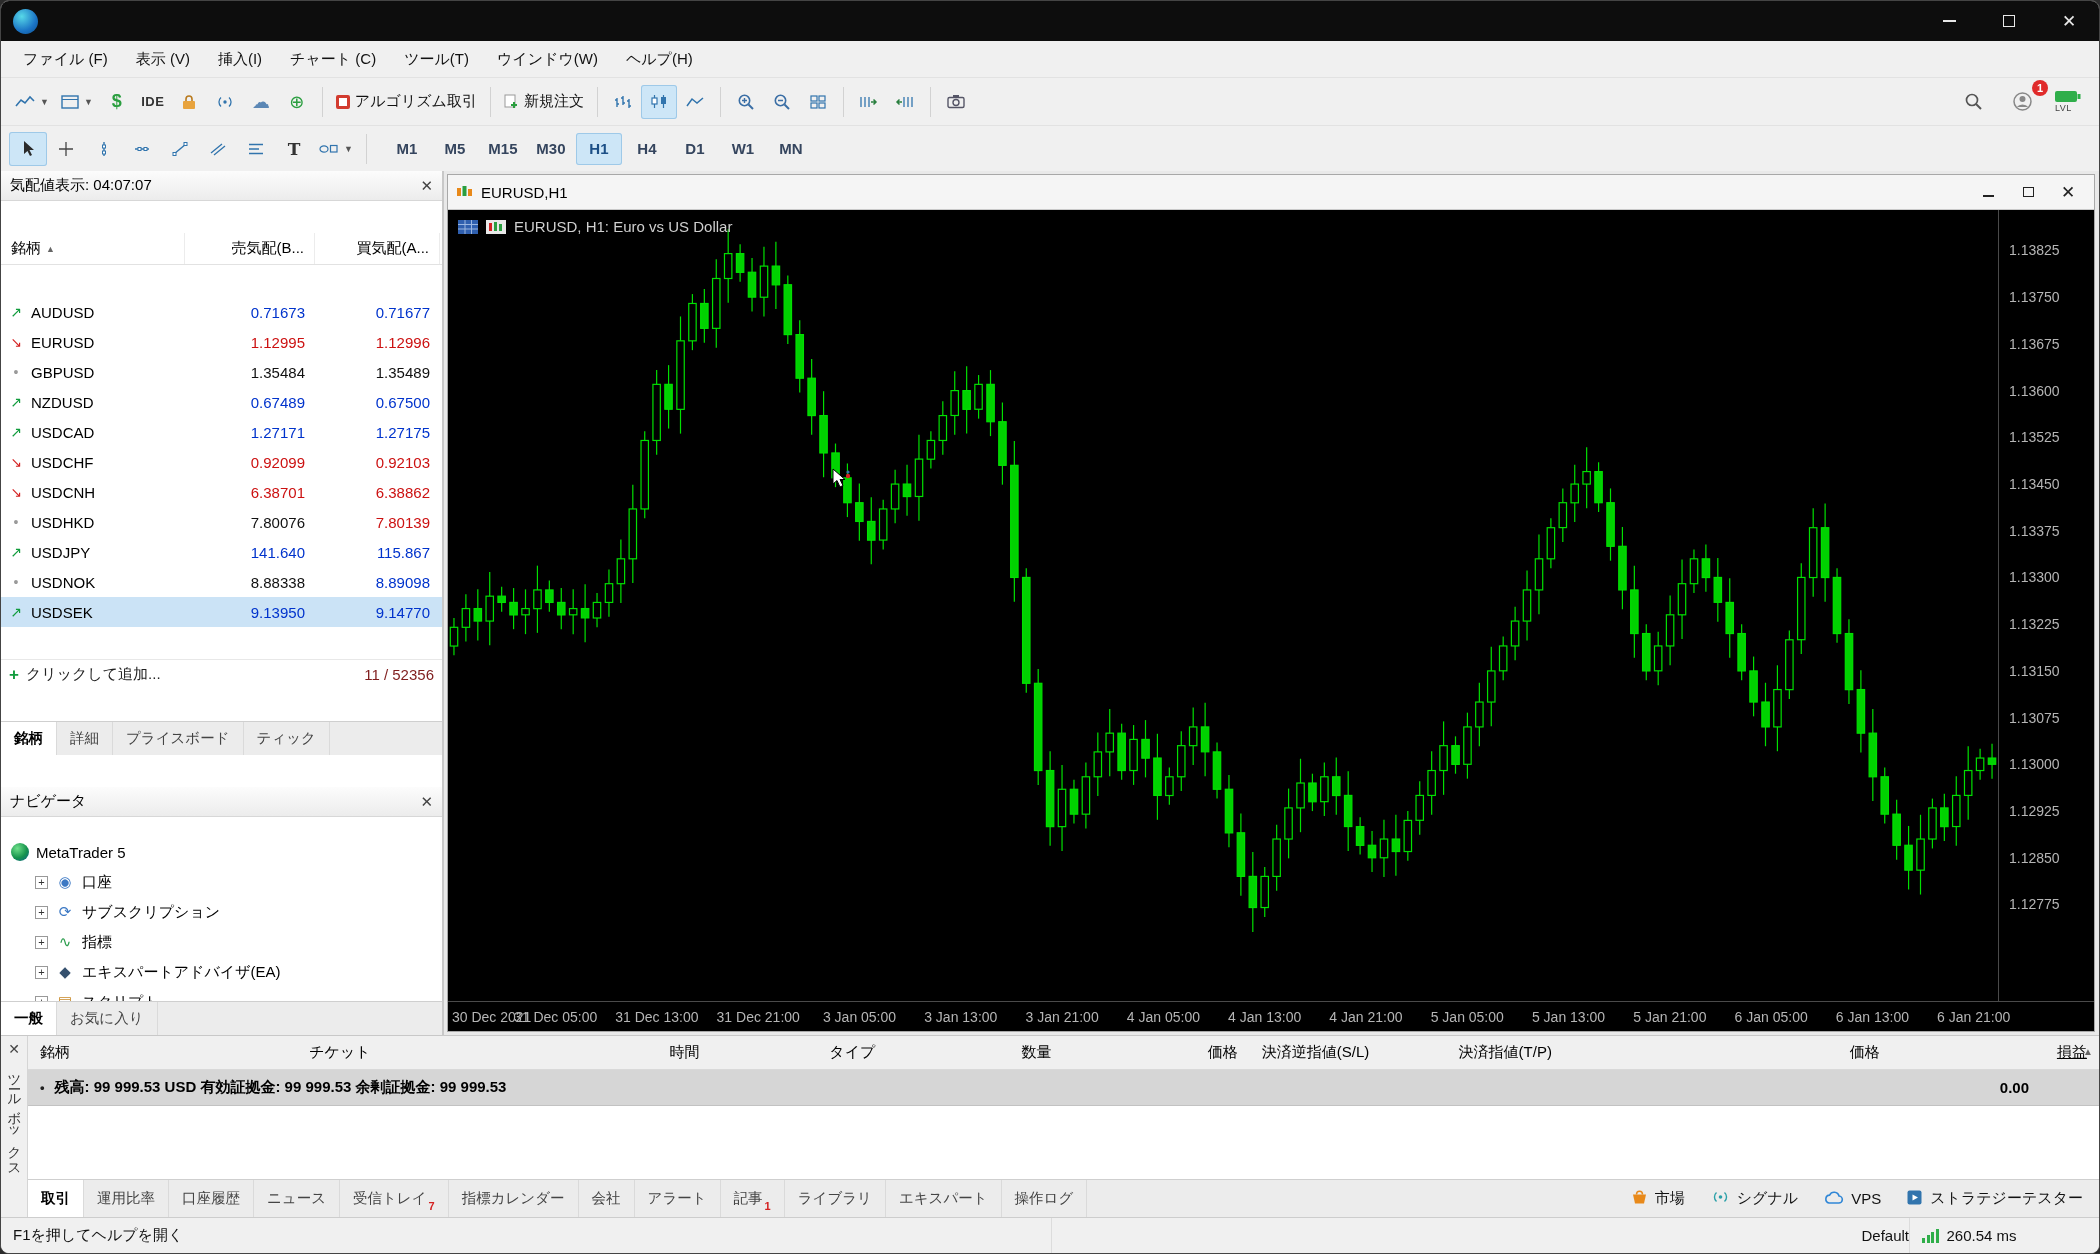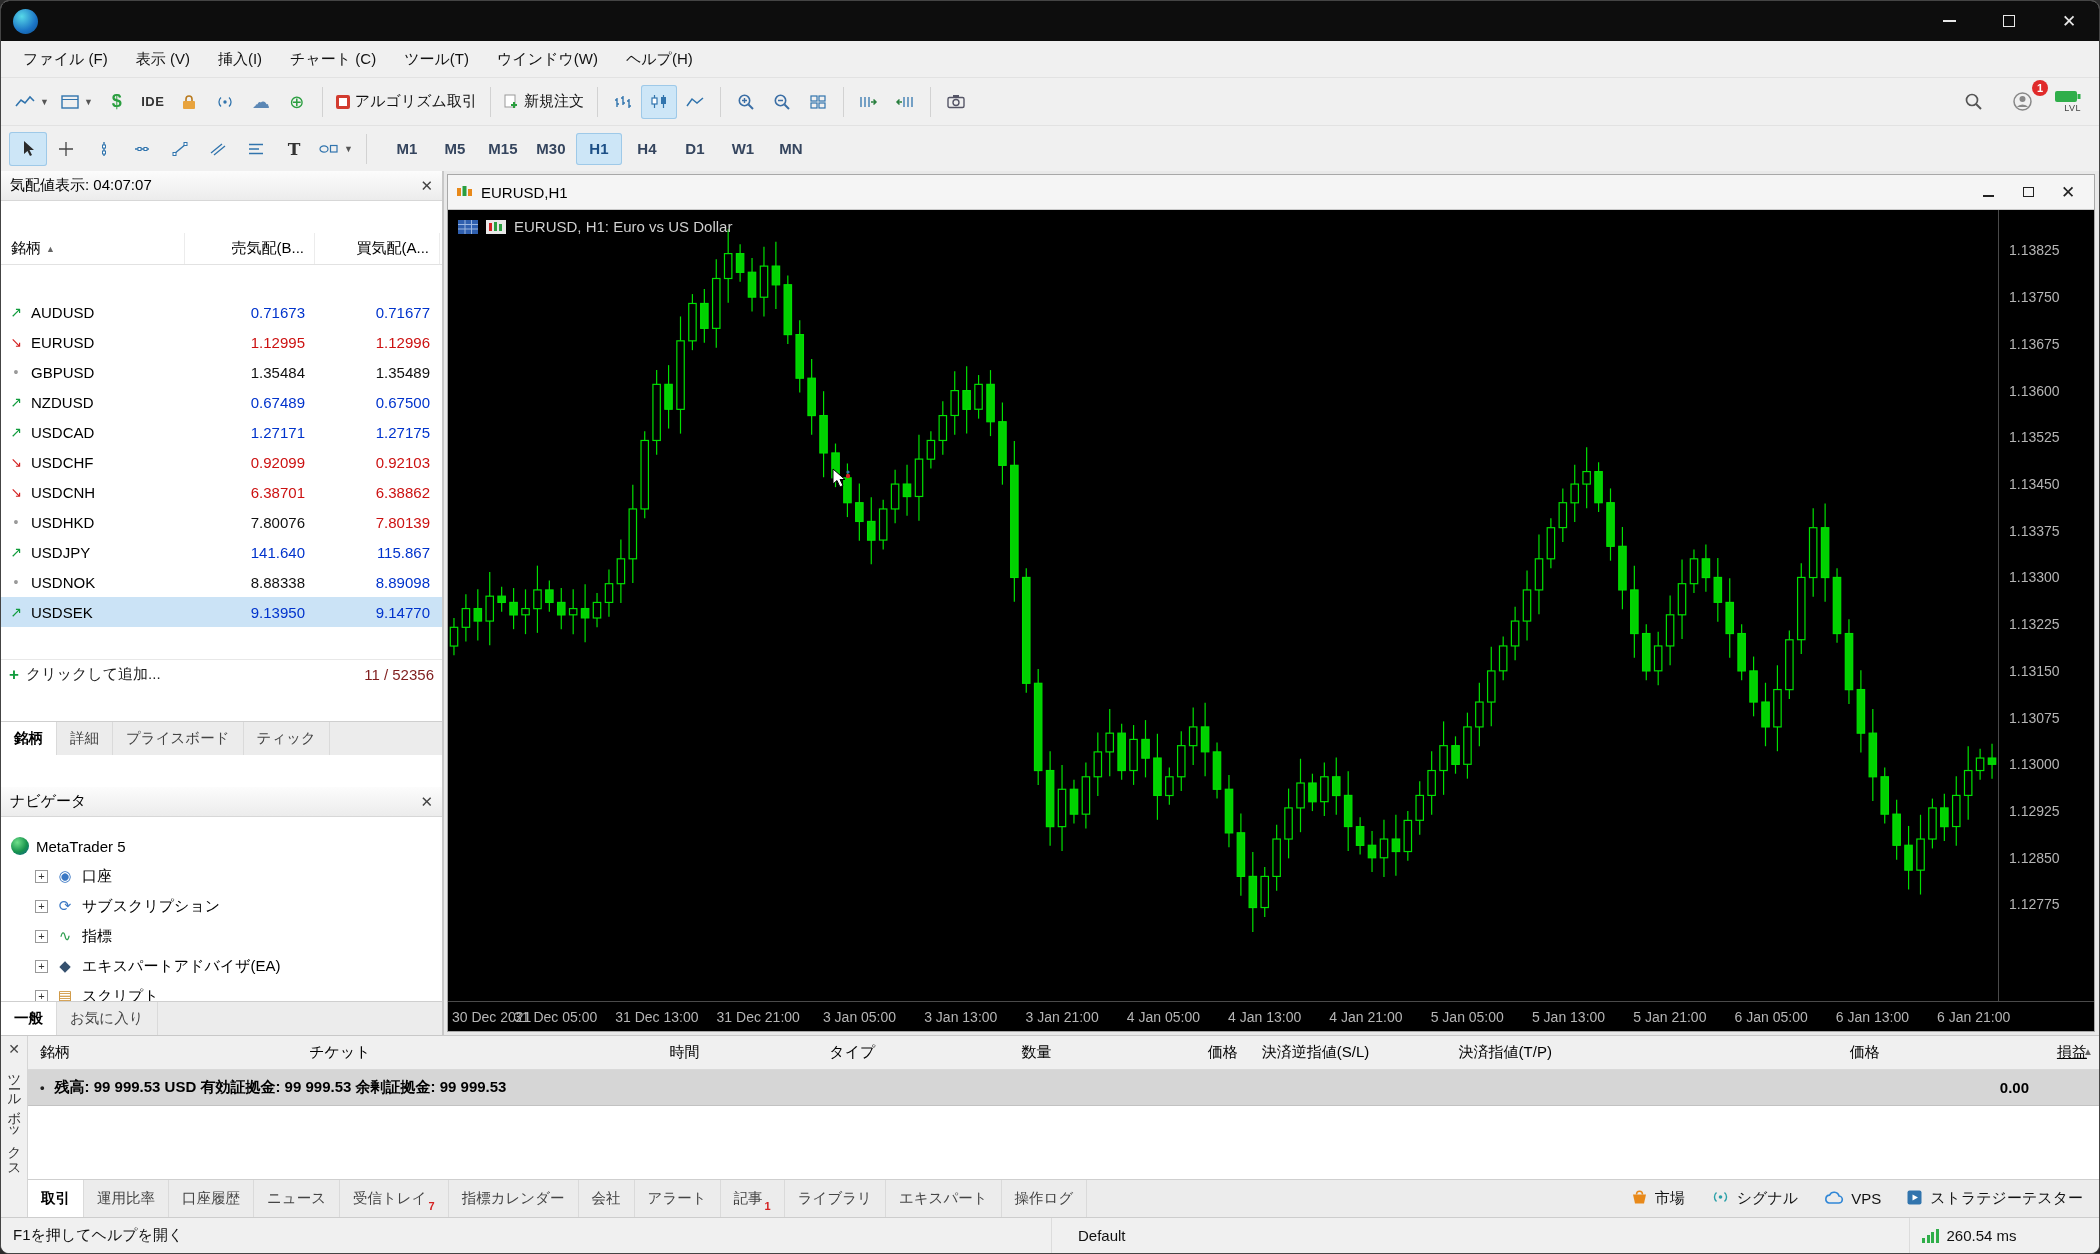--- a/index.html
+++ b/index.html
@@ -26,21 +26,21 @@
   .tbtn{min-width:36px;height:34px;display:flex;align-items:center;justify-content:center;border-radius:3px;color:#345;font-size:16px;gap:5px;padding:0 6px;flex:0 0 auto;}
   .tbtn.active{background:#cde6f7;box-shadow:inset 0 0 0 1px #9ec9e8;}
   .tbtn .lbl{font-size:15px;color:#111;}
   .caret{font-size:9px;color:#555;}
   .dollar{color:#2a9e3f;font-weight:bold;font-size:18px;}
   .ide-lbl{font-size:13px;font-weight:bold;color:#333;letter-spacing:.5px;}
   .algo-ico{width:14px;height:14px;border:3px solid #d23b2f;border-radius:2px;background:#fff;}
   .right-icons{margin-left:auto;display:flex;align-items:center;gap:14px;padding-right:10px;}
   .user-wrap{position:relative;}
   .badge{position:absolute;top:-5px;right:-7px;background:#e02b2b;color:#fff;font-size:11px;font-weight:bold;border-radius:8px;min-width:16px;height:16px;display:flex;align-items:center;justify-content:center;padding:0 3px;}
-  .battery{display:flex;flex-direction:column;align-items:flex-end;line-height:1;}
+  .battery{display:flex;flex-direction:column;align-items:flex-start;line-height:1;}
   .battery .lvl{font-size:9px;color:#444;margin-top:1px;letter-spacing:.5px;}
   .ttool{width:38px;}
   .texttool{font-family:"DejaVu Serif",serif;font-weight:bold;font-size:17px;color:#333;}
   .tf-group{display:flex;align-items:center;gap:2px;margin-left:10px;}
   .tf{width:46px;height:32px;display:flex;align-items:center;justify-content:center;font-size:15px;font-weight:bold;color:#35455e;border-radius:3px;}
   .tf.active{background:#cde6f7;box-shadow:inset 0 0 0 1px #9ec9e8;color:#1c4f86;}
 
   
   .main{flex:1;display:flex;min-height:0;background:#e9e9e9;}
   .left-col{width:443px;flex:0 0 auto;display:flex;flex-direction:column;background:#fff;border-right:2px solid #c8c8c8;gap:32px;}
@@ -61,21 +61,21 @@
   .mw-add{height:30px;display:flex;align-items:center;border-top:1px solid #e8e8e8;font-size:15px;color:#222;padding:0 8px;gap:7px;flex:0 0 auto;}
   .plus{color:#119c3d;font-weight:bold;font-size:17px;}
   .mw-count{margin-left:auto;color:#7f1d1d;}
 
   .sheet-tabs{height:34px;display:flex;align-items:stretch;background:#ececec;border-top:1px solid #cfcfcf;flex:0 0 auto;}
   .sheet-tab{padding:0 13px;display:flex;align-items:center;font-size:14.5px;color:#444;border-right:1px solid #dadada;}
   .sheet-tab.active{background:#fff;font-weight:bold;color:#000;}
   .tab-badge{color:#d42222;font-size:11px;font-weight:bold;margin-left:2px;align-self:flex-end;margin-bottom:5px;}
 
   .nav-panel{flex:1;display:flex;flex-direction:column;min-height:0;}
-  .nav-tree{flex:1;overflow:hidden;padding-top:14px;}
+  .nav-tree{flex:1;overflow:hidden;padding-top:20px;}
   .nav-row{display:flex;align-items:center;height:30px;padding-left:34px;font-size:15px;color:#000;gap:7px;}
   .nav-root{padding-left:10px;font-size:15px;}
   .expander{width:13px;height:13px;border:1px solid #999;background:#fff;font-size:11px;line-height:10px;text-align:center;color:#333;flex:0 0 auto;}
   .nav-ico{width:20px;text-align:center;font-size:15px;flex:0 0 auto;}
   .mt-logo{width:18px;height:18px;border-radius:50%;background:radial-gradient(circle at 35% 30%,#6fe08a,#17934d 55%,#0b5e90);flex:0 0 auto;}
 
   
   .chart-win{flex:1;margin:3px 4px 3px 3px;border:1px solid #a8a8a8;display:flex;flex-direction:column;background:#a3a3a3;min-width:0;}
   .chart-tb{height:34px;display:flex;align-items:center;gap:8px;padding:0 8px;background:#f5f5f5;flex:0 0 auto;}
   .chart-title{font-size:15px;color:#000;}
@@ -108,21 +108,21 @@
   .tb-balance .bullet{margin-right:10px;font-size:13px;color:#222;}
   .tb-profit{margin-left:auto;padding-right:58px;}
   .tb-body{flex:1;background:#fff;}
   .tb-tabs{height:38px;}
   .tb-right{margin-left:auto;display:flex;align-items:center;gap:26px;padding-right:16px;font-size:15px;color:#111;}
   .rb{display:flex;align-items:center;gap:7px;}
 
   
   .statusbar{height:36px;display:flex;align-items:center;background:#f0f0f0;border-top:1px solid #cdcdcd;font-size:15px;color:#111;flex:0 0 auto;}
   .sb-help{width:1050px;padding-left:12px;flex:0 0 auto;}
-  .sb-default{flex:1;border-left:1px solid #dcdcdc;height:100%;display:flex;align-items:center;padding-left:26px;}
+  .sb-default{flex:1;border-left:1px solid #dcdcdc;height:100%;display:flex;align-items:center;padding-left:26px;justify-content:flex-end;}
   .sb-lat{width:190px;border-left:1px solid #dcdcdc;height:100%;display:flex;align-items:center;gap:8px;padding-left:12px;flex:0 0 auto;}
   .sig-bars{display:inline-flex;align-items:flex-end;gap:1.5px;height:14px;}
   .sig-bars i{display:block;width:3px;background:#2fae4a;}
   .sig-bars i:nth-child(1){height:5px;} .sig-bars i:nth-child(2){height:8px;}
   .sig-bars i:nth-child(3){height:11px;} .sig-bars i:nth-child(4){height:14px;}
 </style>
 </head>
 <body>
 
 <div class="app">

